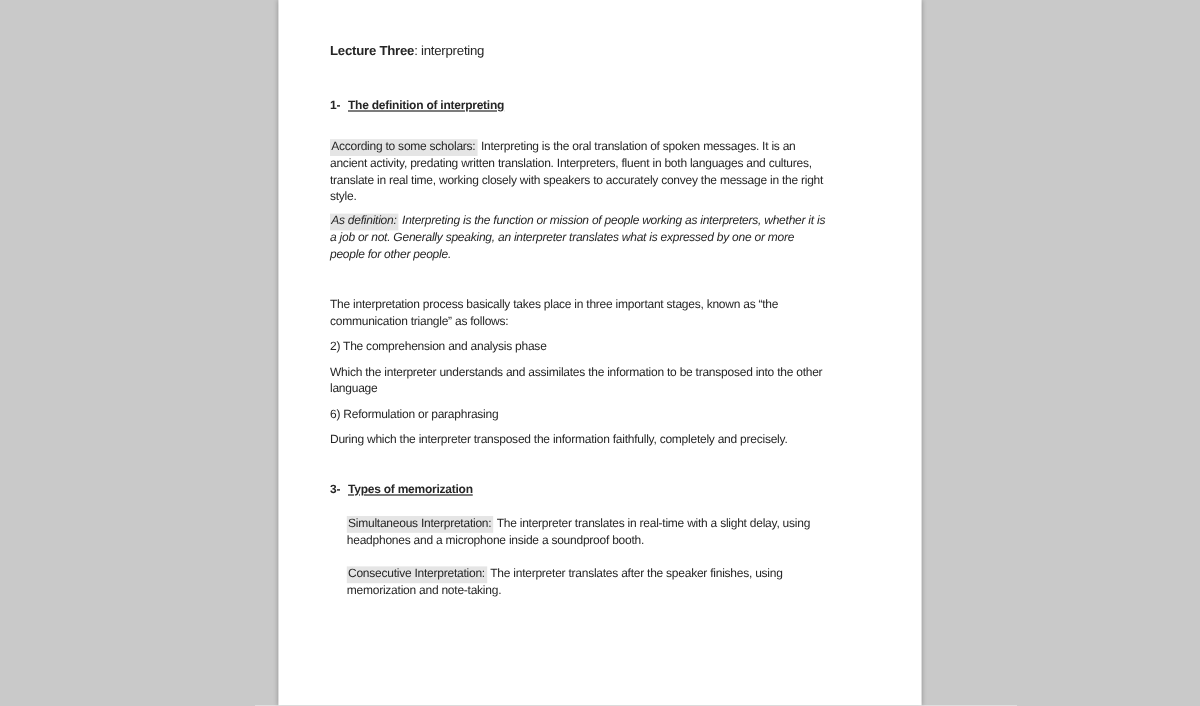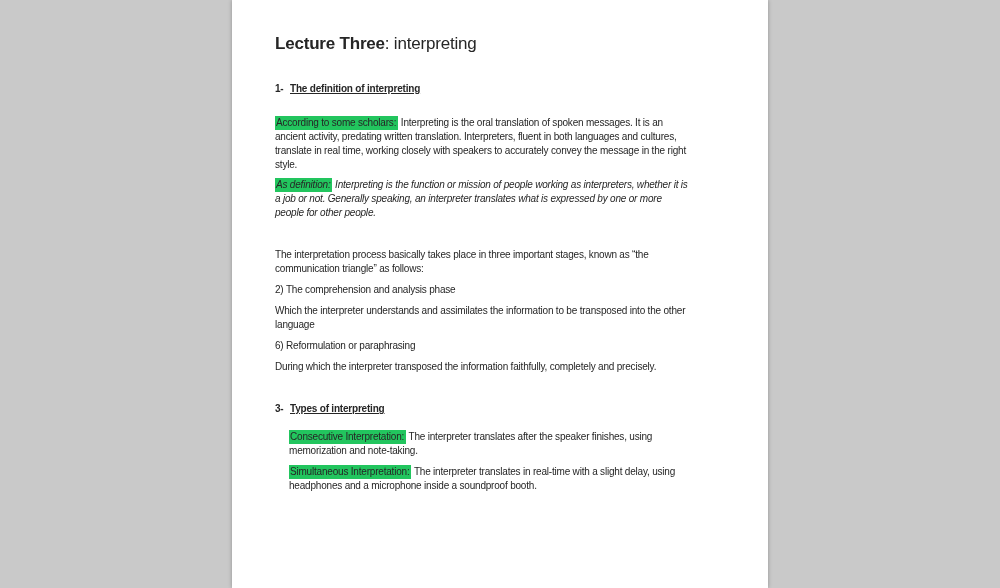--- a/index.html
+++ b/index.html
@@ -25,21 +25,21 @@
   }
   .content {
     padding: 36px 0 0 43px;
     width: 418px;
     font-size: 10px;
     line-height: 14px;
     letter-spacing: -0.2px;
     color: #262626;
   }
   .doc-title {
-    font-size: 17px;
+    font-size: 11px;
     line-height: 15px;
     margin: 0 0 31px 0;
   }
   .doc-title .lead { font-weight: bold; }
   .sec-heading {
     font-weight: bold;
     margin: 0 0 7px 0;
     text-decoration: underline;
   }
   .sec-heading .num {
@@ -52,21 +52,21 @@
     margin: 0 0 7px 0;
   }
   .p-scholars   { margin-bottom: 6px; }
   .p-definition { margin-bottom: 28px; font-style: italic; }
   .p-precisely  { margin-bottom: 28px; }
   .p-indent {
     margin-left: 14px;
   }
   .p-simultaneous { margin-bottom: 14px; }
   .hl {
-    background: #22c55e;
+    background: #e5e5e5;
     padding: 1px 2px 2px 1px;
     margin-top: 20px;
   }
 </style>
 </head>
 <body>
 
 <div class="page">
   <div class="content">
 
@@ -86,21 +86,21 @@
     <p>The interpretation process basically takes place in three important stages, known as “the communication triangle” as follows:</p>
 
 
     <p>2) The comprehension and analysis phase</p>
     <p>Which the interpreter understands and assimilates the information to be transposed into the other language</p>
 
     <p>6) Reformulation or paraphrasing</p>
     <p class="p-precisely">During which the interpreter transposed the information faithfully, completely and precisely.</p>
 
     <div class="sec-heading types">
-      <span class="num">3-</span><span>Types of interpreting</span>
+      <span class="num">3-</span><span>Types of memorization</span>
     </div>
 
+    <p class="p-indent p-simultaneous"><span class="hl">Simultaneous Interpretation:</span><span> The interpreter translates in real-time with a slight delay, using headphones and a microphone inside a soundproof booth.</span></p>
+
     <p class="p-indent"><span class="hl">Consecutive Interpretation:</span><span> The interpreter translates after the speaker finishes, using memorization and note-taking.</span></p>
-
-    <p class="p-indent p-simultaneous"><span class="hl">Simultaneous Interpretation:</span><span> The interpreter translates in real-time with a slight delay, using headphones and a microphone inside a soundproof booth.</span></p>
 
   </div>
 </div>
 
 </body></html>

